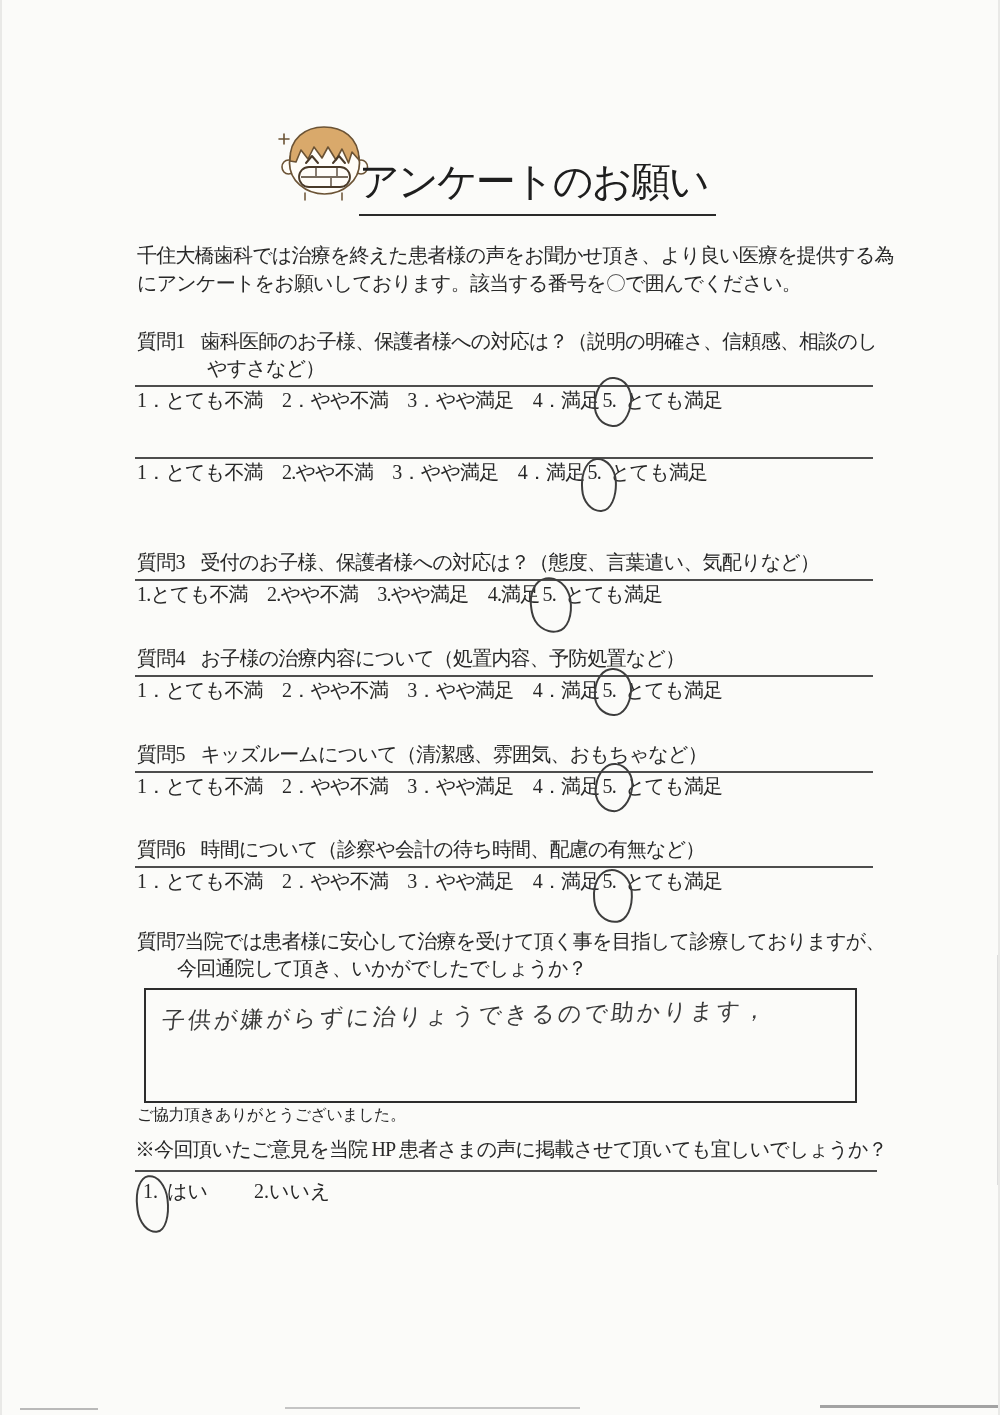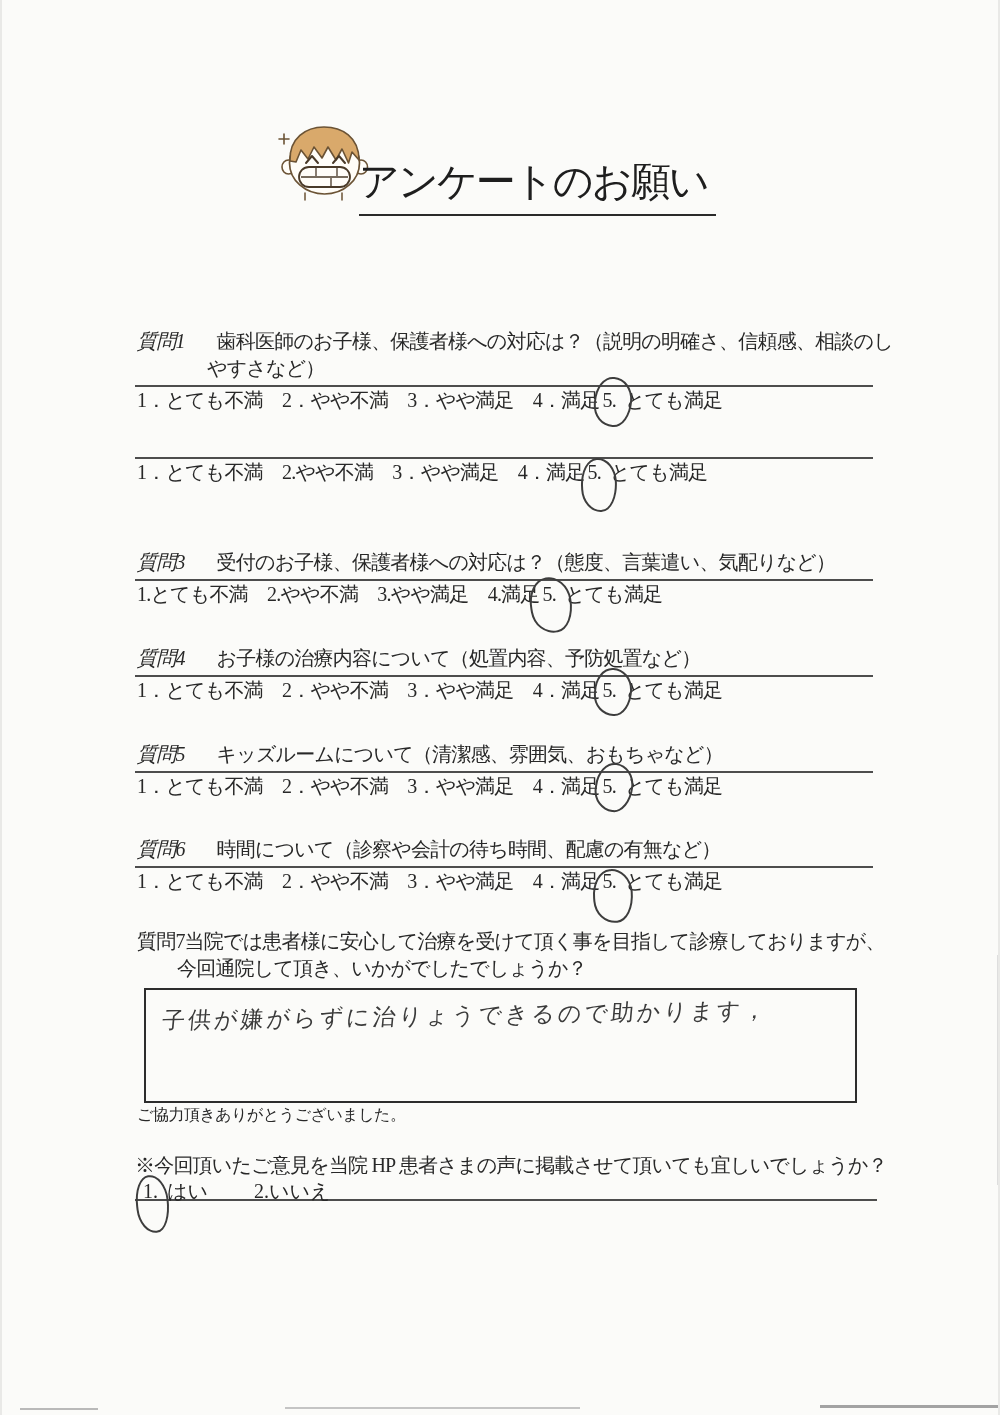--- a/index.html
+++ b/index.html
@@ -15,21 +15,21 @@
     font-size:40px;letter-spacing:-2px;color:#1e1e1e;
     border-bottom:2px solid #2a2a2a;padding:0 8px 5px 0;white-space:nowrap;
   }
   
   .intro{
     position:absolute;left:135px;top:241px;width:790px;
     font-size:20px;line-height:28px;letter-spacing:-0.8px;white-space:pre-line;
   }
   
   .q{position:absolute;left:135px;width:790px;font-size:20px;line-height:27px;letter-spacing:-0.8px;}
-  .q-label{margin-right:32px;font-weight:500;font-style:italic;}
+  .q-label{margin-right:16px;font-weight:500;}
   .q-line2{padding-left:70px;}
   .q7 .q-line2{padding-left:40px;}
   .rule{width:738px;border-bottom:2px solid #4d4d4d;margin:3px 0 0 -2px;}
   .opts{margin-top:0;white-space:nowrap;}
   .anchor{position:relative;display:inline-block;margin:0 9px 0 3px;}
   .circle{
     position:absolute;pointer-events:none;
     border:2px solid #3d3d3d;
     border-radius:48% 52% 46% 54% / 52% 46% 56% 44%;
   }
@@ -48,21 +48,21 @@
   .handwriting{
     position:absolute;left:16px;top:10px;
     font-size:23px;color:#2b2b2b;letter-spacing:3px;white-space:nowrap;
     transform:rotate(-1deg) skewX(-6deg);opacity:.92;
   }
   
   .thanks{position:absolute;left:135px;top:1105px;font-size:16px;letter-spacing:-0.5px;}
   .hp{
     position:absolute;left:133px;top:1136px;width:742px;
     font-size:20px;letter-spacing:-0.8px;white-space:nowrap;
-    padding-bottom:20px;border-bottom:2px solid #4d4d4d;margin-top:16px;
+    padding-bottom:7px;border-bottom:2px solid #4d4d4d;
   }
   .yesno{position:absolute;left:138px;top:1178px;font-size:20px;white-space:nowrap;}
   .no-opt{margin-left:46px;}
   
   .scan-h{position:absolute;background:#b9b9b9;height:2px;}
   .scan-v{position:absolute;background:#dedede;width:2px;}
 </style>
 </head>
 <body>
 
@@ -77,20 +77,22 @@
     <path d="M30 41 L36 34 L42 41" fill="none" stroke="#4a3a28" stroke-width="2" stroke-linecap="round" stroke-linejoin="round"></path>
     <path d="M57 41 L63 34 L69 41" fill="none" stroke="#4a3a28" stroke-width="2" stroke-linecap="round" stroke-linejoin="round"></path>
     <rect x="23" y="45" width="51" height="20" rx="10" fill="#fffdf8" stroke="#4a3a28" stroke-width="1.8"></rect>
     <path d="M25 55 H72" stroke="#4a3a28" stroke-width="1.5"></path>
     <path d="M40 46 V54 M61 46 V54 M55 56 V64" stroke="#4a3a28" stroke-width="1.3"></path>
     <path d="M29 71 V78 M66 71 V78" stroke="#6b5335" stroke-width="1.5" stroke-linecap="round"></path>
   </svg>
 
   <div class="title">アンケートのお願い</div>
 
+  <div class="intro">千住大橋歯科では治療を終えた患者様の声をお聞かせ頂き、より良い医療を提供する為
+にアンケートをお願いしております。該当する番号を〇で囲んでください。</div>
 
   <div class="q" style="top:328px;">
     <div>
       <span class="q-label">質問1</span><span>歯科医師のお子様、保護者様への対応は？（説明の明確さ、信頼感、相談のし</span>
       <div class="q-line2">やすさなど）</div>
     </div>
     <div class="rule"></div>
     <div class="opts">
       <span>1．とても不満　2．やや不満　3．やや満足　4．満足</span><span class="anchor"><span class="circle c-q1"></span><span>5.</span></span><span>とても満足</span>
     </div>

